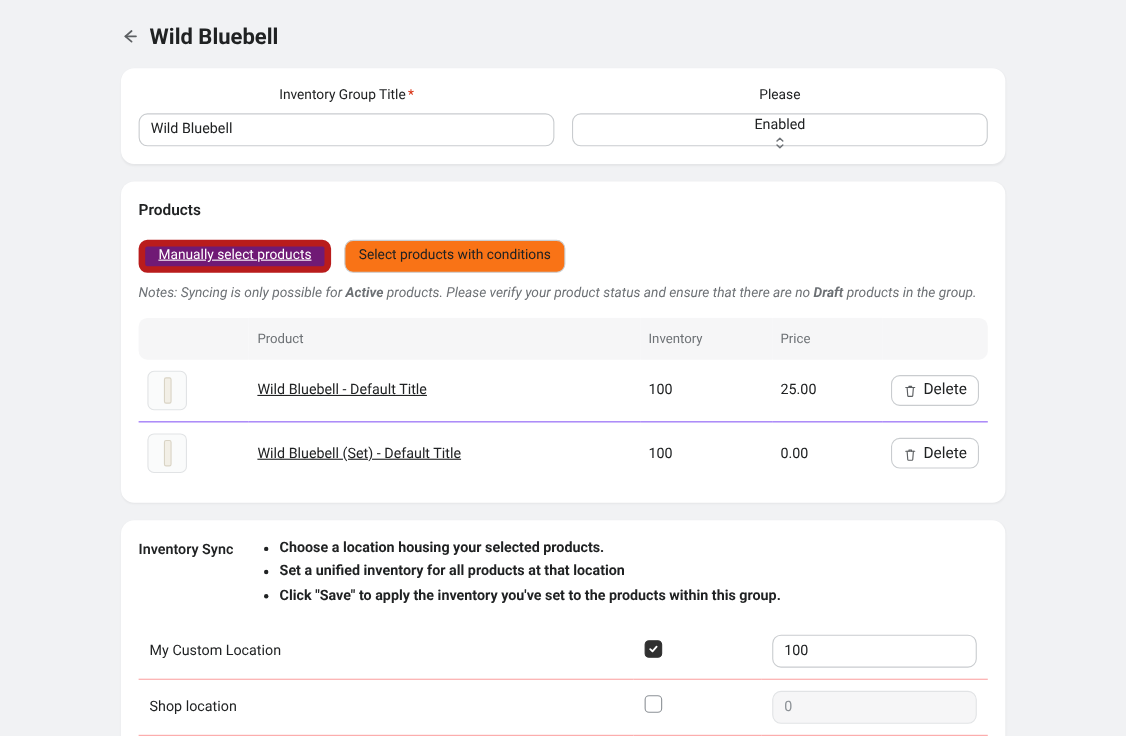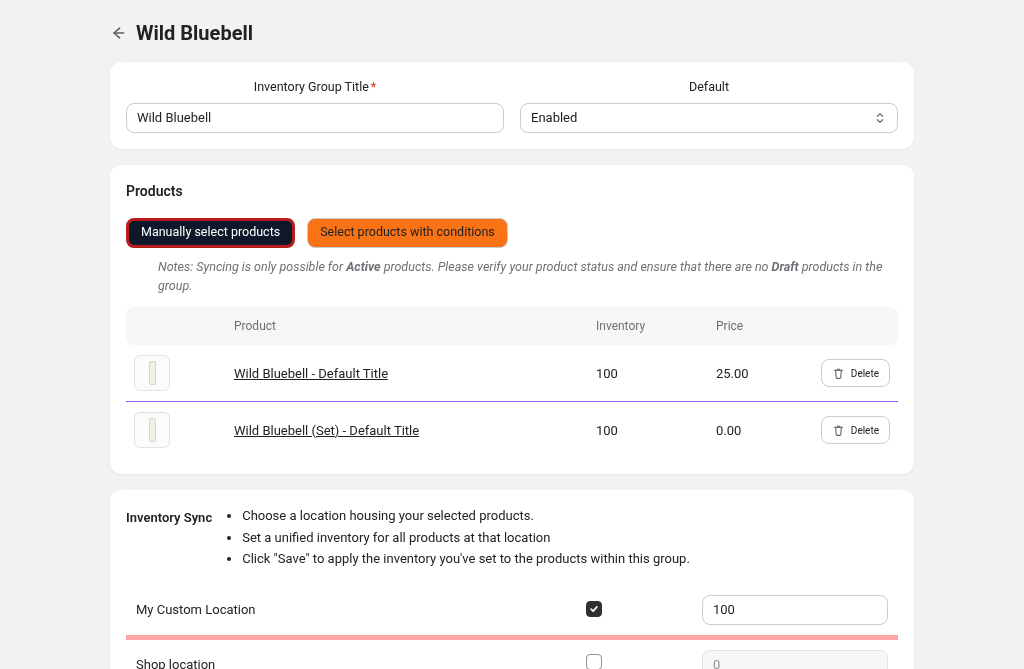--- a/index.html
+++ b/index.html
@@ -42,41 +42,40 @@
     border: 1px solid #c9cccf;
     border-radius: 8px;
     padding: 0 10px;
     font-size: 13px;
     background: #fff;
     display: flex;
     align-items: center;
     justify-content: space-between;
     color: #202223;
   }
-  .select { cursor: pointer; }
+  .select { cursor: pointer; flex-direction: column; }
   .chevrons { width: 14px; height: 14px; }
   .section-title { font-size: 14px; font-weight: 600; margin-bottom: 16px; }
   .tab-row { display: flex; gap: 12px; margin-bottom: 10px; }
   .tab {
     height: 30px;
     border-radius: 8px;
     padding: 0 12px;
     display: inline-flex;
     align-items: center;
     font-size: 12.5px;
     cursor: pointer;
   }
-  .tab.active { background: #0f172a; color: #fff; border: 3px solid #b91c1c; }
+  .tab.active { background: #701a75; color: #fff; border: 6px solid #b91c1c; text-decoration: underline; }
   .tab.inactive { background: #f97316; color: #202223; border: 1px solid #c9cccf; }
   .note {
     font-style: italic;
     color: #6d7175;
     font-size: 12.5px;
     margin-bottom: 12px;
-    margin-left: 32px;
   }
   .note b { font-weight: 700; }
   .table { width: 100%; border-collapse: collapse; }
   .thead-row td {
     background: #f6f6f7;
     color: #6d7175;
     font-size: 12px;
     padding: 10px 8px;
     border-radius: 0;
   }
@@ -109,40 +108,40 @@
   .plink { text-decoration: underline; color: #202223; font-size: 13px; cursor: pointer; }
   .btn-delete {
     height: 28px;
     border: 1px solid #c9cccf;
     border-radius: 8px;
     background: #fff;
     padding: 0 10px;
     display: inline-flex;
     align-items: center;
     gap: 6px;
-    font-size: 10px;
+    font-size: 14px;
     cursor: pointer;
   }
   .icon-sm { width: 13px; height: 13px; }
-  .sync-row { display: flex; gap: 12px; }
+  .sync-row { display: flex; gap: 24px; }
   .sync-title { font-size: 13px; font-weight: 600; white-space: nowrap; padding-top: 2px; }
   .bullet-list { list-style: disc; padding-left: 18px; font-size: 13px; color: #202223; }
-  .bullet-list li { margin-bottom: 2px; }
+  .bullet-list li { margin-bottom: 2px; font-weight: bold; }
   .loc-table { width: 100%; border-collapse: collapse; margin-top: 14px; }
   .loc-head td {
     background: #f6f6f7;
     color: #6d7175;
     font-size: 12px;
     padding: 10px 10px;
   }
   .loc-head td:first-child { border-top-left-radius: 8px; }
   .loc-head td:last-child { border-top-right-radius: 8px; }
   .loc-row td {
     padding: 10px 10px;
-    border-bottom: 5px solid #fca5a5;
+    border-bottom: 1px solid #fca5a5;
     font-size: 13px;
     vertical-align: middle;
   }
   .cb {
     width: 16px; height: 16px;
     border: 1.5px solid #8c9196;
     border-radius: 4px;
     display: inline-flex;
     align-items: center;
     justify-content: center;
@@ -187,21 +186,21 @@
     <div class="row-2">
       <div class="col">
         <div class="label">
           <span>Inventory Group Title</span><span class="req">*</span>
         </div>
         <div class="input">
           <span>Wild Bluebell</span>
         </div>
       </div>
       <div class="col">
-        <div class="label">Default</div>
+        <div class="label">Please</div>
         <div class="select">
           <span>Enabled</span>
           <span class="chevrons">
             <svg viewBox="0 0 16 16" fill="none" stroke="#6d7175" stroke-width="1.5" stroke-linecap="round" stroke-linejoin="round">
               <path d="M5 6 L8 3 L11 6"></path>
                 <path d="M5 10 L8 13 L11 10"></path>
             </svg>
           </span>
         </div>
       </div>

